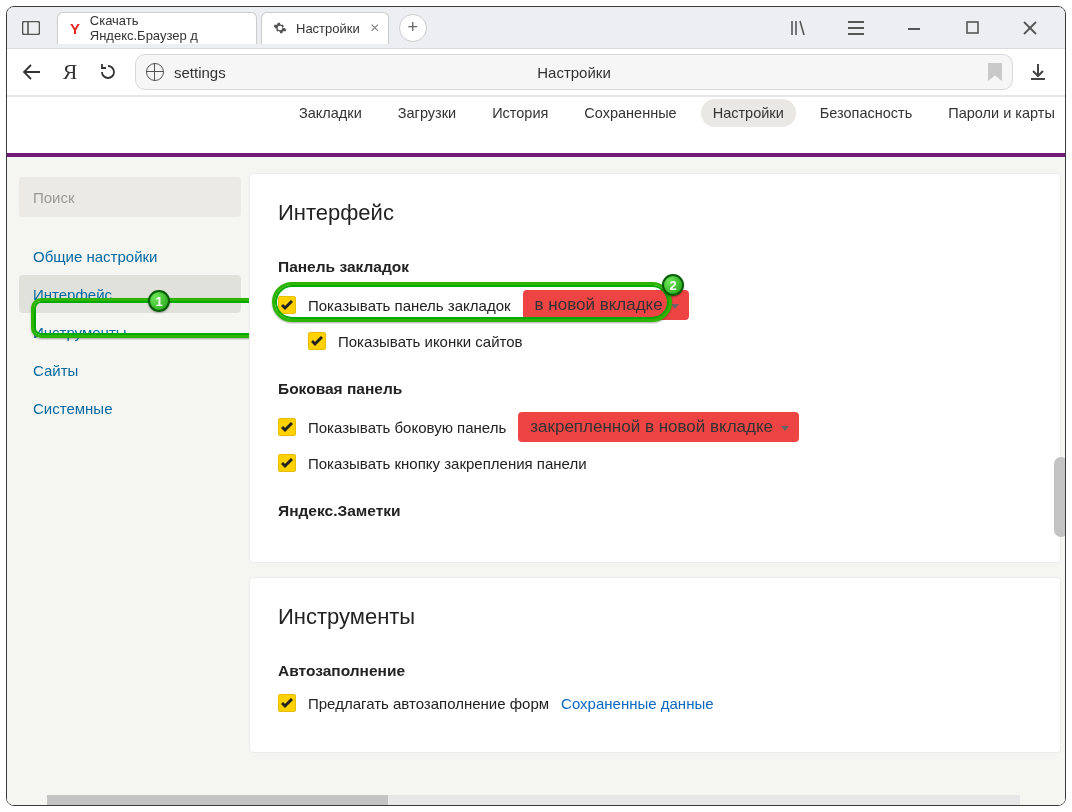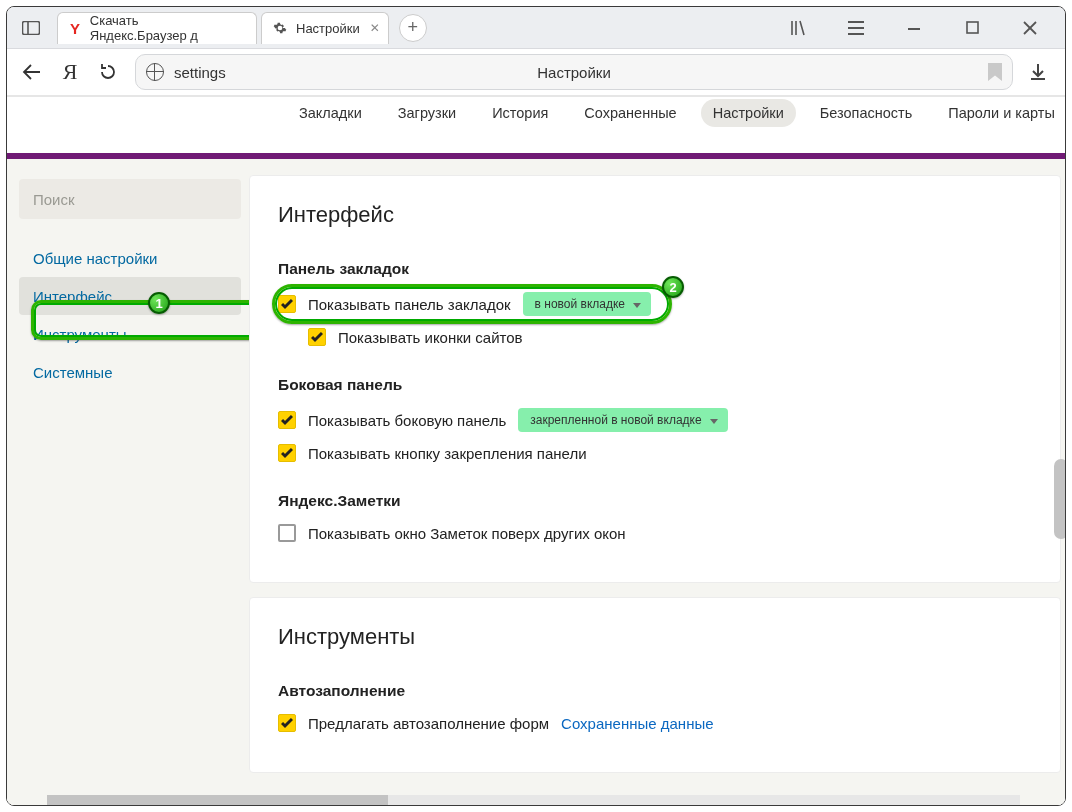--- a/index.html
+++ b/index.html
@@ -33,37 +33,37 @@
   .dl-ic { width:34px; display:flex; align-items:center; justify-content:center; color:#444;}
   .dl-ic svg{width:18px;height:18px;stroke:#444;fill:none;stroke-width:2;}
 
   
   .content { position:absolute; top:92px; left:0; right:0; bottom:0; background:#fff; }
   .topnav { display:flex; align-items:flex-start; height:54px; padding-left:280px; gap:12px; font-size:14.5px; color:#333; overflow:hidden; }
   .topnav .tn { padding:6px 12px; border-radius:14px; white-space:nowrap; cursor:pointer; }
   .topnav .tn.active { background:#e9e8e4; }
 
   
-  .body { position:absolute; top:54px; left:0; right:0; bottom:0; background:#f5f5f1; display:flex; border-top:6px solid #701a75;}
+  .body { position:absolute; top:54px; left:0; right:0; bottom:0; background:#f5f5f1; display:flex; border-top:4px solid #701a75;}
   .sidebar { width:222px; margin:16px 8px 16px 12px; padding-top:4px;}
   .search-box { background:#eceae5; border-radius:4px; height:40px; display:flex; align-items:center; padding:0 14px; color:#9a9a93; font-size:15px; margin-bottom:20px;}
   .side-item { height:38px; display:flex; align-items:center; padding:0 14px; font-size:15px; color:#0369a1; border-radius:4px; cursor:pointer;}
   .side-item.active { background:#e1e1dc; }
   .side-wrap { position:relative; }
 
   .main { flex:1; margin:16px 0 0 0; overflow:hidden; position:relative;}
   .panel { background:#fff; border-radius:4px; border:1px solid #ececec; margin-bottom:14px; padding:26px 28px 28px 28px; width:calc(100% - 4px); }
   .panel h2 { font-size:22px; font-weight:400; color:#222; margin-bottom:32px; }
   .subh { font-size:15.5px; font-weight:bold; color:#222; margin-bottom:14px; margin-top:14px;}
   .opt-row { display:flex; align-items:center; gap:12px; margin-bottom:12px; font-size:15px; color:#222;}
   .opt-row.indent { margin-left:30px; }
   .cb { width:18px; height:18px; background:#ffd100; border:1px solid #e6bd00; border-radius:2px; display:flex; align-items:center; justify-content:center; flex-shrink:0;}
   .cb svg{width:12px;height:12px;stroke:#222;fill:none;stroke-width:3;}
   .cb.empty { background:#fff; border:2px solid #999;}
-  .select { background:#86efac; padding:5px 26px 5px 12px; border-radius:4px; font-size:12px; color:#333; position:relative;}
+  .select { background:#ef4444; padding:5px 26px 5px 12px; border-radius:4px; font-size:17px; color:#333; position:relative;}
   .select::after{content:"";position:absolute;right:10px;top:50%;margin-top:-1px;border-left:4px solid transparent;border-right:4px solid transparent;border-top:5px solid #666;}
   .linkish { color:#0b68c1; cursor:pointer;}
 
   
   .hl { position:absolute; border:3px solid #2db400; border-radius:20px; box-shadow:0 1px 2px rgba(0,0,0,.35), inset 0 0 0 2px #0a0; pointer-events:none;}
   .hl-1 { left:12px; top:125px; width:230px; height:40px; border-radius:10px;}
   .badge { position:absolute; width:22px; height:22px; border-radius:50%; background:radial-gradient(circle at 30% 30%, #6fe65a, #1c9e12); border:2px solid #065c02; color:#fff; font-size:13px; font-weight:bold; display:flex; align-items:center; justify-content:center; box-shadow:0 1px 2px rgba(0,0,0,.3);}
   .badge-1 { left:129px; top:117px;}
   .hl-2 { border-radius:24px;}
 
@@ -177,20 +177,21 @@
 
     <div class="body">
 
       <div class="sidebar side-wrap">
         <div class="search-box">
           <span>Поиск</span>
         </div>
         <div class="side-item">Общие настройки</div>
         <div class="side-item active">Интерфейс</div>
         <div class="side-item">Инструменты</div>
+        <div class="side-item">Сайты</div>
         <div class="side-item">Системные</div>
 
         <div class="hl hl-1"></div>
         <div class="badge badge-1">1</div>
       </div>
 
       <div class="main">
         <div class="panel">
           <h2>Интерфейс</h2>
 
@@ -230,24 +231,20 @@
           <div class="opt-row">
             <span class="cb">
                 <svg class="check" viewBox="0 0 12 12">
                   <polyline points="1,6 4,9 11,2"></polyline>
                 </svg>
               </span>
             <span>Показывать кнопку закрепления панели</span>
           </div>
 
           <div class="subh" style="margin-top:30px;">Яндекс.Заметки</div>
-          <div class="opt-row">
-            <span class="cb empty"></span>
-            <span>Показывать окно Заметок поверх других окон</span>
-          </div>
         </div>
 
         <div class="panel">
           <h2>Инструменты</h2>
           <div class="subh">Автозаполнение</div>
           <div class="opt-row">
             <span class="cb">
                 <svg class="check" viewBox="0 0 12 12">
                   <polyline points="1,6 4,9 11,2"></polyline>
                 </svg>

